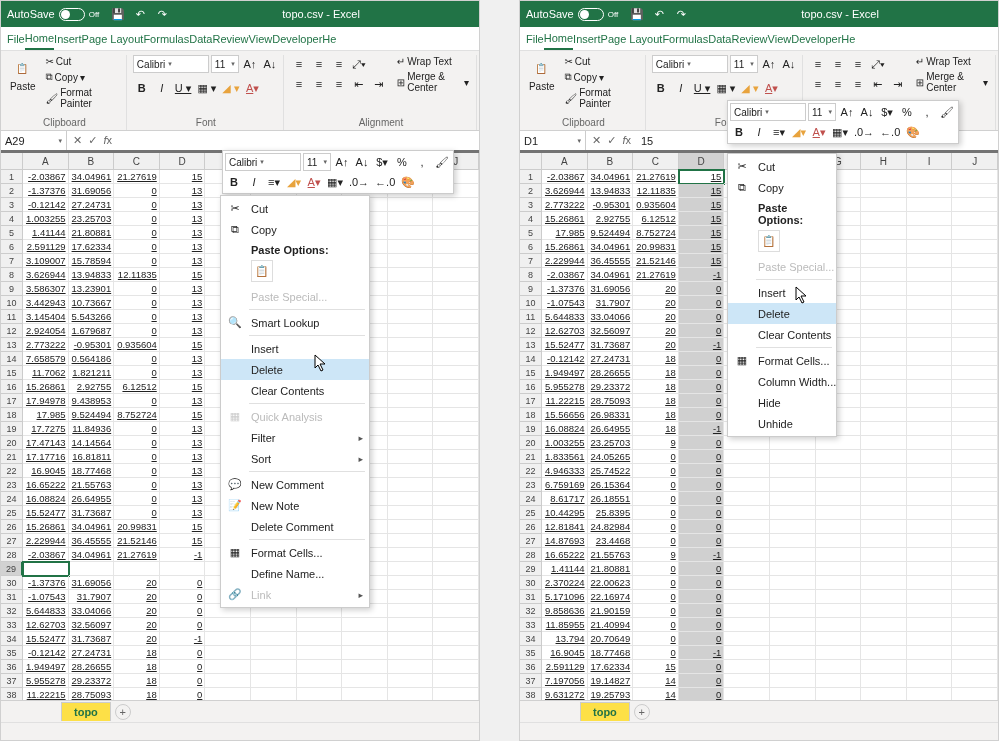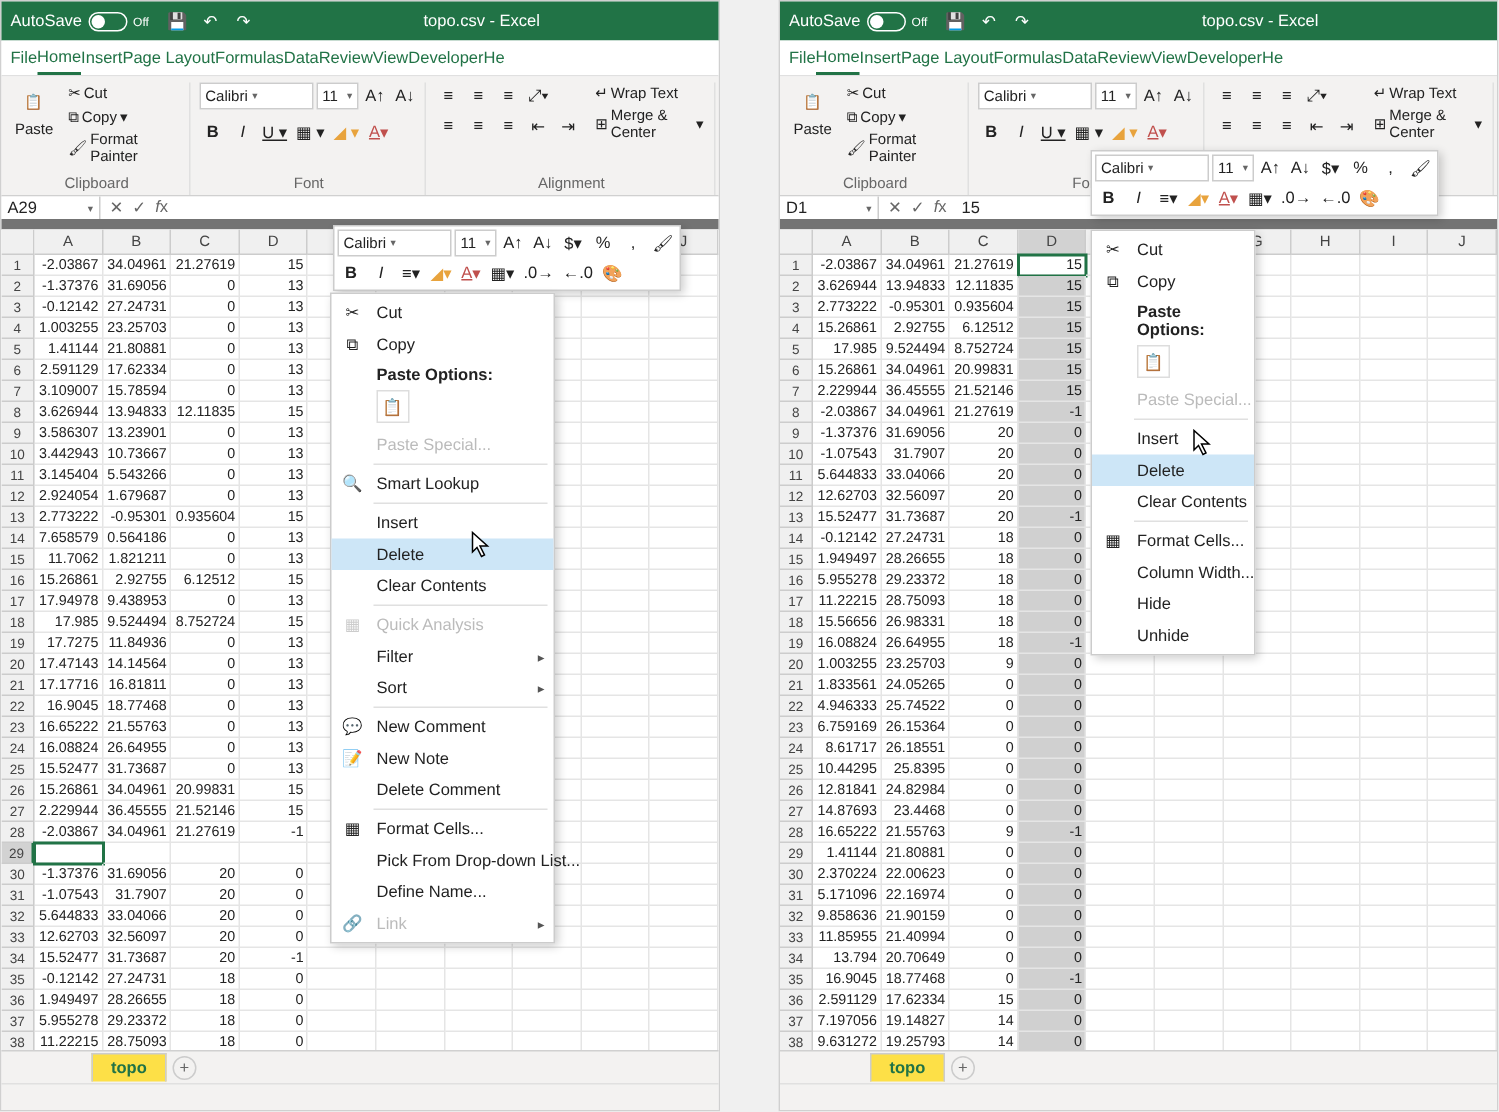--- a/index.html
+++ b/index.html
@@ -116,21 +116,21 @@
   .combo.size { width: 28px; justify-content: space-between; }
   .combo .caret { font-size:7px; color:#666; margin-left:3px; }
   .bold { font-weight:bold; }
   .italic { font-style:italic; }
   .underline { text-decoration: underline; }
 
   
   .formula-bar {
     height: 22px;
     display:flex;
-    border-bottom: 7px solid #737373;
+    border-bottom: 3px solid #737373;
     align-items:center;
     background:#fff;
   }
   .namebox {
     width: 66px; height:100%; border:1px solid #ccc; border-width:0 1px 0 0;
     display:flex;align-items:center;justify-content:space-between;padding:0 4px;
     font-size:11px;
   }
   .fx-btns { display:flex; gap:6px; padding:0 6px; color:#666; }
   .fx-input { flex:1; padding:0 4px; font-size:11px; }
@@ -153,21 +153,21 @@
   .row-headers {
     position:absolute; top:17px; left:0; width:22px; bottom:0;
     background:#f0f0f0;
   }
   .row-header {
     height:14px; border-bottom:1px solid #ccc; border-right:1px solid #ccc;
     text-align:center; font-size:9px; color:#444; line-height:14px;
   }
   .row-header.sel { background:#d2d2d2; border-right:2px solid #217346; }
   .cells {
-    position:absolute; top:17px; left:22px; right:0; bottom:0;
+    position:absolute; top:17px; left:22px; right:0; bottom:0;text-decoration:underline;
   }
   .row { display:flex; height:14px; }
   .cell {
     width:46px; height:14px; border-right:1px solid #e5e5e5; border-bottom:1px solid #e5e5e5;
     font-size:9.5px; text-align:right; padding-right:2px; line-height:14px;
     overflow:hidden; white-space:nowrap;
   }
   .cell.active { outline:2px solid #217346; outline-offset:-1px; background:#fff; }
   .col-sel .cell.colD { background:#d0d0d0; }
   .col-sel .cell.colD.active { background:#fff; }
@@ -963,23 +963,20 @@
       </div>
     <div class="ctx-item">
         <span>Delete Comment</span>
       </div>
     <div class="ctx-sep"></div>
     <div class="ctx-item">
         <span class="ctx-icon">▦</span>
         <span>Format Cells...</span>
       </div>
     <div class="ctx-item">
-        <span>Pick From Drop-down List...</span>
-      </div>
-    <div class="ctx-item">
         <span>Define Name...</span>
       </div>
     <div class="ctx-item disabled">
         <span class="ctx-icon" style="color:#ccc">🔗</span>
         <span>Link</span>
         <span class="sub-caret">▸</span>
       </div>
   </div>
 
   <svg class="cursor-arrow" style="top:353px;left:313px" viewBox="0 0 14 18">

